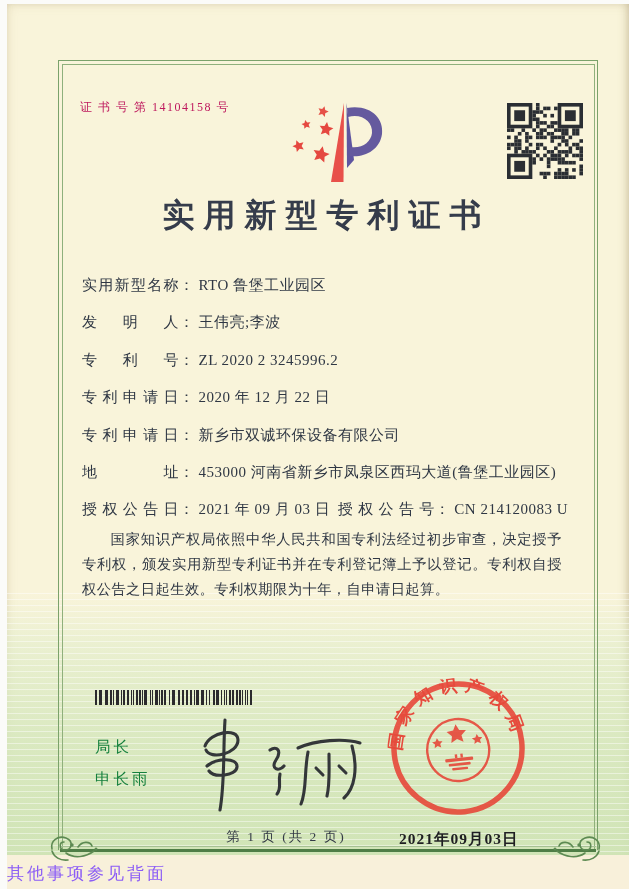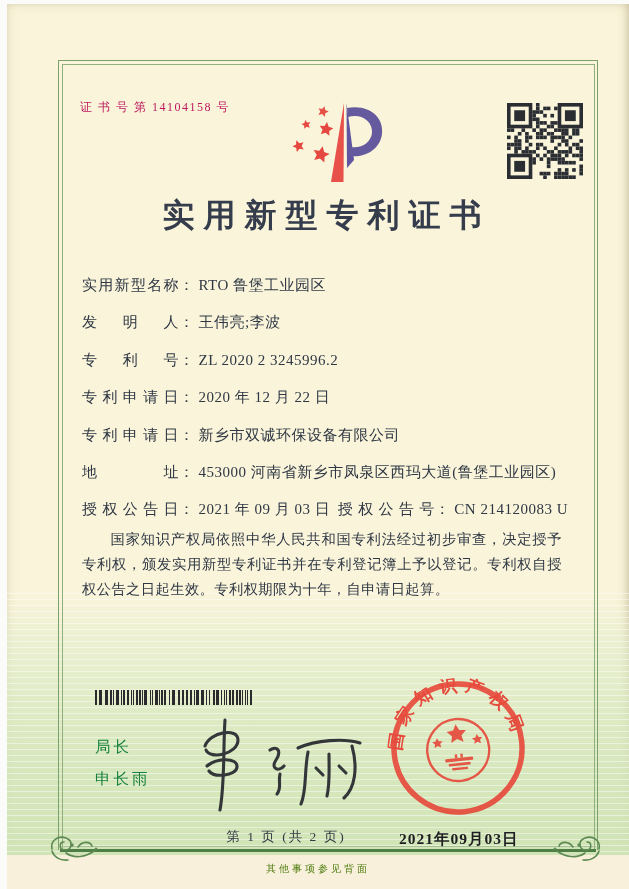--- a/index.html
+++ b/index.html
@@ -73,21 +73,21 @@
   .director div { margin-bottom:11px; }
   .signature { position:absolute; left:192px; top:712px; width:180px; height:105px; }
 
   .seal { position:absolute; left:388px; top:678px; width:140px; height:140px; opacity:.9; transform:rotate(-6deg); }
   .seal-date {
     position:absolute; left:399px; top:785px; font-size:15.5px; color:#1e1e22;
     letter-spacing:1px; font-weight:600; z-index:5;margin-top:44px;
   }
 
   .page-info { position:absolute; left:58px; top:828px; width:456px; text-align:center; font-size:13.5px; color:#333a45; letter-spacing:2px; }
-  .footer-note { position:absolute; left:7px; top:862px; right:0; text-align:center; font-size:10px; color:#4d7c0f; letter-spacing:3px; }
+  .footer-note { position:absolute; left:7px; top:862px; right:0; font-size:17px; color:#8b5cf6; letter-spacing:3px; }
 </style>
 </head>
 <body>
 
 <div class="scan-bg"></div>
 <div class="paper"></div>
 <div class="green-band"></div>
 <div class="band-bottom-strip"></div>
 
 <div class="frame-outer">

